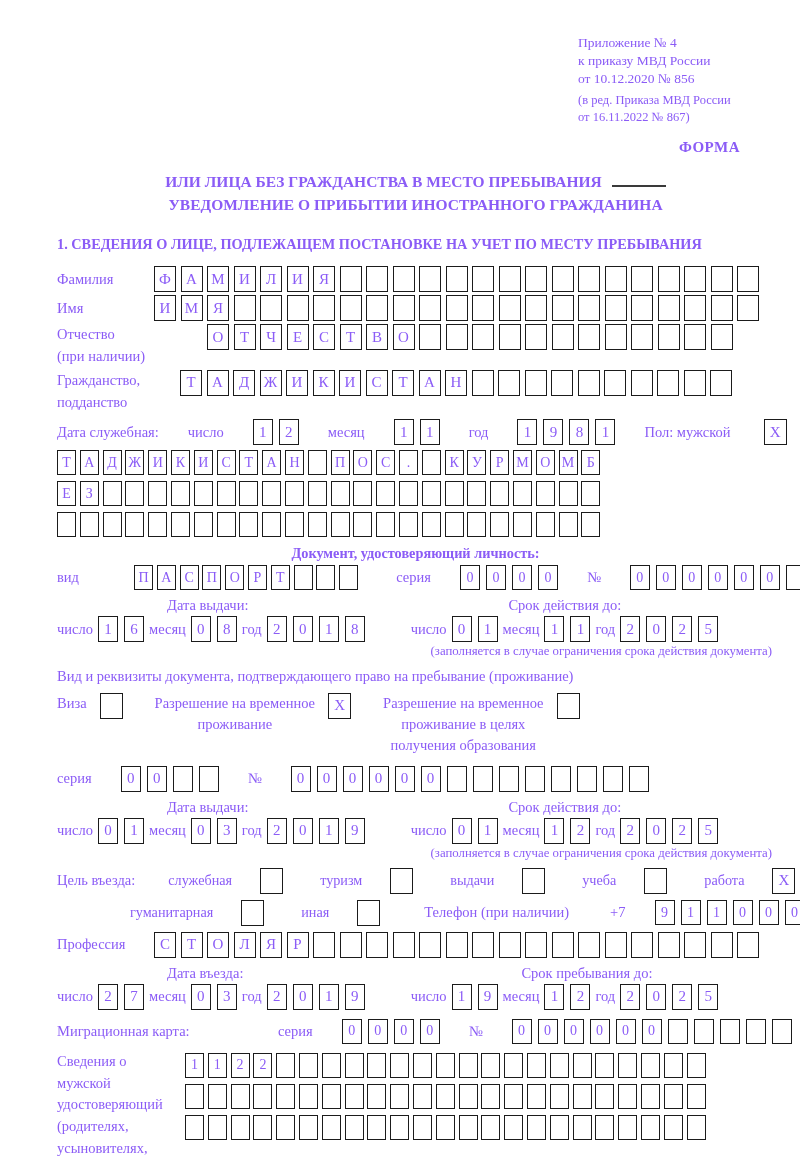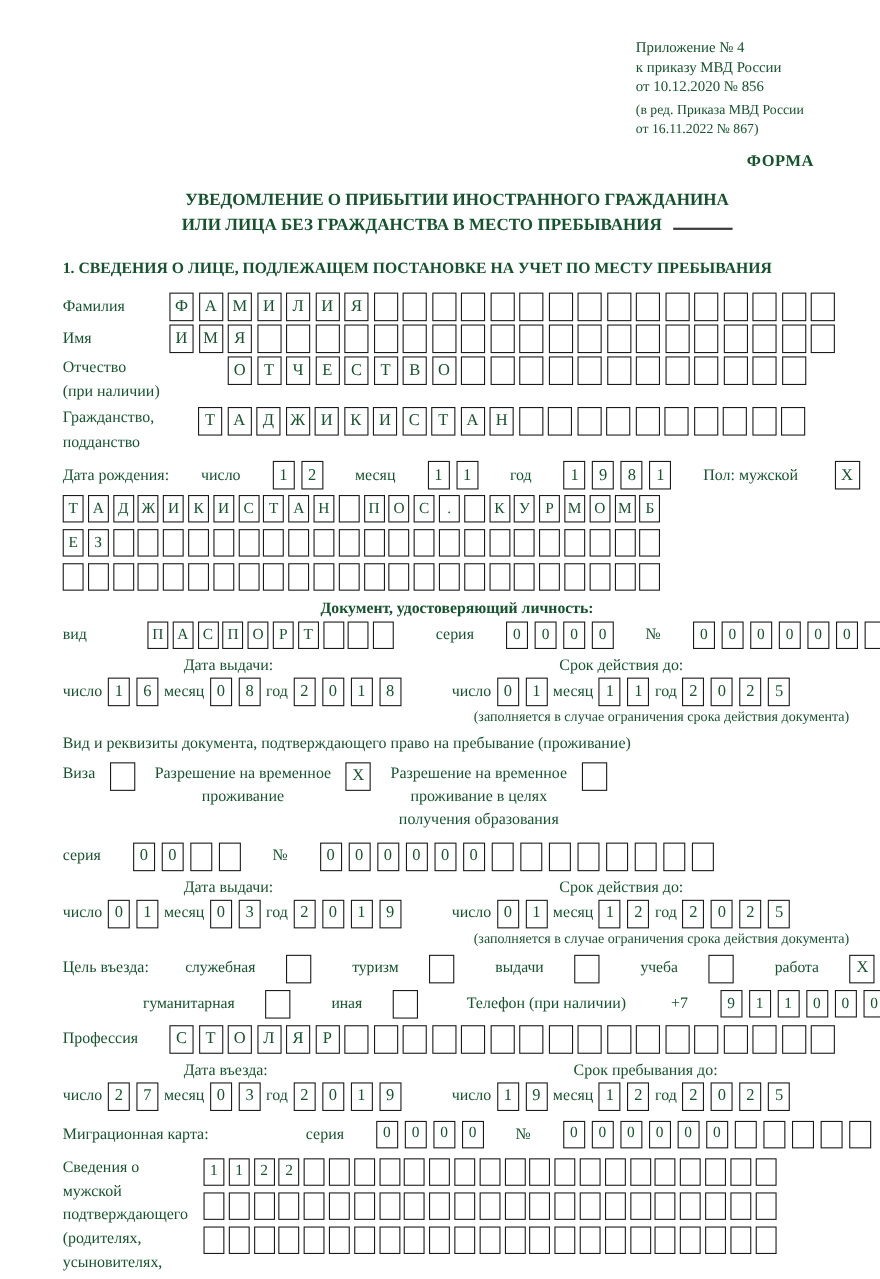--- a/index.html
+++ b/index.html
@@ -1,18 +1,18 @@
 <!DOCTYPE html>
 <html><head>
 <meta charset="utf-8">
 <style>
   html,body { margin:0; padding:0; background:#e8e8e8; }
   .page {
     width:800px; height:1163px; margin:0 auto; background:#ffffff;
-    font-family:"Liberation Serif","DejaVu Serif",serif; color:#14532d;
+    font-family:"Liberation Serif","DejaVu Serif",serif; color:#8b5cf6;
     box-sizing:border-box; padding:34px 26px 0 57px; overflow:hidden; position:relative;
   }
   .annex { margin-left:auto; width:196px; font-size:13.5px; line-height:1.32; }
   .annex .edition { margin-top:5px; font-size:12.5px; line-height:1.3; }
   .forma { text-align:right; padding-right:34px; font-weight:bold; font-size:15px; margin-top:14px; letter-spacing:.5px; }
   .title { text-align:center; font-weight:bold; font-size:15.5px; line-height:1.5; margin-top:14px; }
   .title-underline { display:inline-block; width:54px; border-bottom:2px solid #3a3a3a; height:.85em; margin-left:10px; }
   .section-heading { font-weight:bold; font-size:14.3px; margin-top:20px; }
 
   .row { display:flex; align-items:flex-start; }
@@ -27,21 +27,21 @@
   .cells.small { gap:3.8px; } .cells.small .cell { width:19px; height:25px; font-size:14px; }
   .cells.date { gap:6px; } .cells.date .cell { width:20px; }
   .cells.cb { margin:0 4px; } .cells.cb .cell { width:23px; height:26px; }
   .col { display:flex; flex-direction:column; gap:6px; }
 
   .doc-heading { text-align:center; font-weight:bold; font-size:14.3px; margin-top:8px; }
   .date-heads { display:flex; font-size:14.5px; margin-top:7px; }
   .dates { display:flex; align-items:center; margin-top:2px; }
   .note-right { text-align:right; font-size:12.8px; margin-top:2px; padding-right:2px; }
   .plain { font-size:14.5px; line-height:1.55; }
-  .opts { display:flex; align-items:flex-start; margin-top:5px; gap:14px; }
+  .opts { display:flex; align-items:flex-start; margin-top:5px; gap:28px; }
   .opt { display:flex; align-items:flex-start; gap:9px; }
   .opt-text { font-size:14.5px; text-align:center; line-height:1.45; }
   .plabel { font-size:14.2px; margin-left:9px; white-space:nowrap; }
 </style>
 </head>
 <body>
 
 <div class="page">
 
   <div class="annex">
@@ -50,24 +50,24 @@
     <div>от 10.12.2020 № 856</div>
     <div class="edition">
       <div>(в ред. Приказа МВД России</div>
       <div>от 16.11.2022 № 867)</div>
     </div>
   </div>
 
   <div class="forma">ФОРМА</div>
 
   <div class="title">
-    <div>УВЕДОМЛЕНИЕ О ПРИБЫТИИ ИНОСТРАННОГО ГРАЖДАНИНА</div>
     <div>
       <span>ИЛИ ЛИЦА БЕЗ ГРАЖДАНСТВА В МЕСТО ПРЕБЫВАНИЯ</span><span class="title-underline"></span>
     </div>
+    <div>УВЕДОМЛЕНИЕ О ПРИБЫТИИ ИНОСТРАННОГО ГРАЖДАНИНА</div>
   </div>
 
   <div class="section-heading">1. СВЕДЕНИЯ О ЛИЦЕ, ПОДЛЕЖАЩЕМ ПОСТАНОВКЕ НА УЧЕТ ПО МЕСТУ ПРЕБЫВАНИЯ</div>
 
   <div class="row ai-c" style="margin-top:13px">
     <span class="lbl w73">Фамилия</span>
     <span class="cells">
         <span class="cell">Ф</span>
         <span class="cell">А</span>
         <span class="cell">М</span>
@@ -176,21 +176,21 @@
         <span class="cell"></span>
         <span class="cell"></span>
         <span class="cell"></span>
         <span class="cell"></span>
         <span class="cell"></span>
         <span class="cell"></span>
       </span>
   </div>
 
   <div class="row ai-c" style="margin-top:6px">
-    <span class="lbl">Дата рождения:</span>
+    <span class="lbl">Дата служебная:</span>
     <span class="dlabel">число</span>
     <span class="cells date">
         <span class="cell">1</span>
         <span class="cell">2</span>
       </span>
     <span class="dlabel">месяц</span>
     <span class="cells date">
         <span class="cell">1</span>
         <span class="cell">1</span>
       </span>
@@ -623,21 +623,21 @@
         <span class="cell"></span>
         <span class="cell"></span>
         <span class="cell"></span>
       </span>
   </div>
 
   <div class="row" style="margin-top:7px">
     <span class="lbl w128">
       <span>Сведения о</span><br>
       <span>мужской</span><br>
-      <span>подтверждающего</span><br>
+      <span>удостоверяющий</span><br>
       <span>(родителях,</span><br>
       <span>усыновителях,</span><br>
       
     </span>
     <span class="col" style="padding-top:2px">
       <span class="cells small">
           <span class="cell">1</span>
           <span class="cell">1</span>
           <span class="cell">2</span>
           <span class="cell">2</span>

